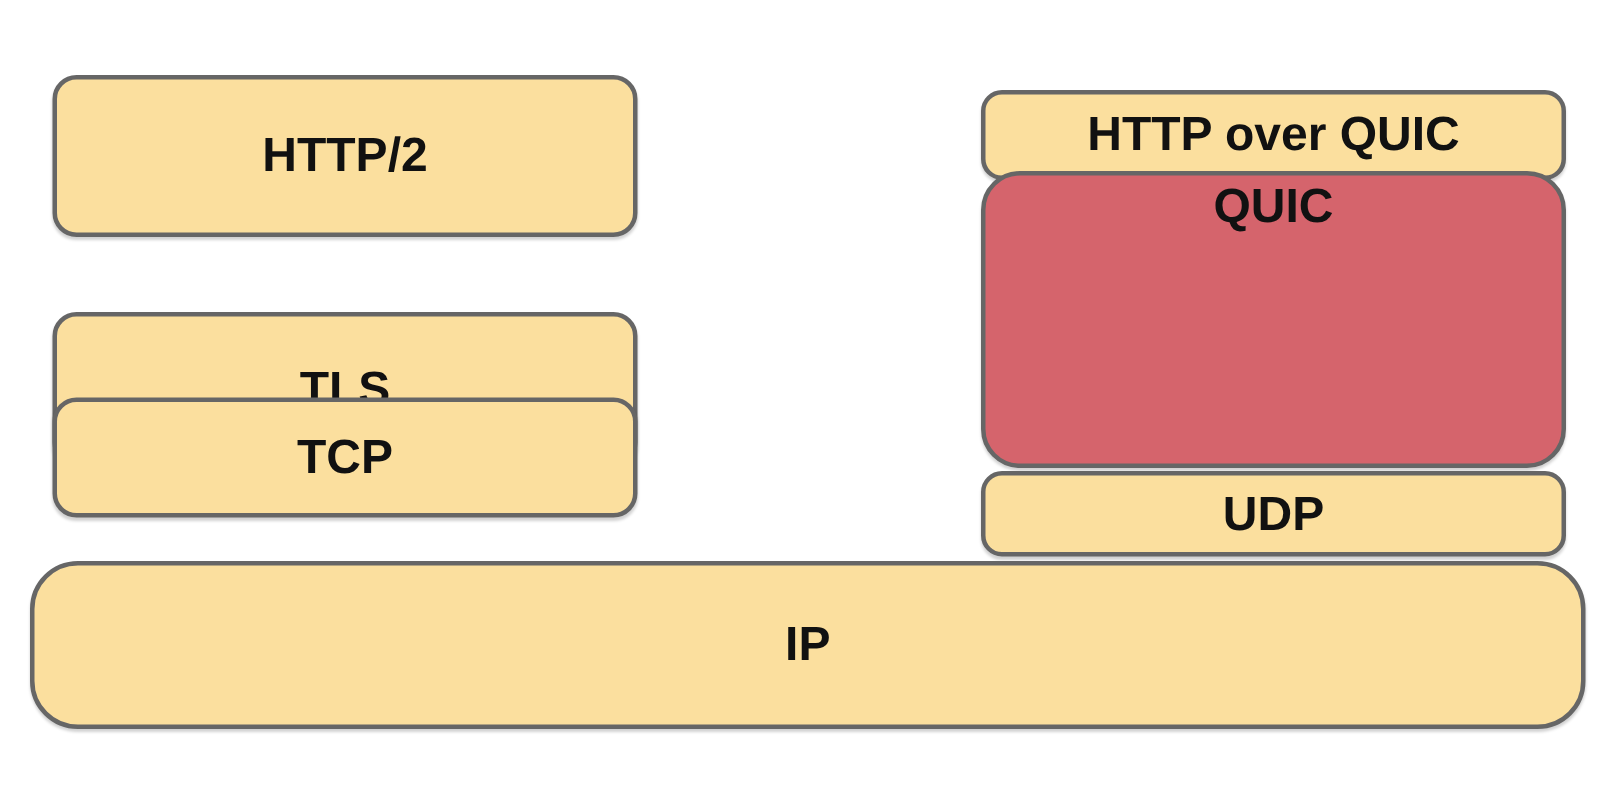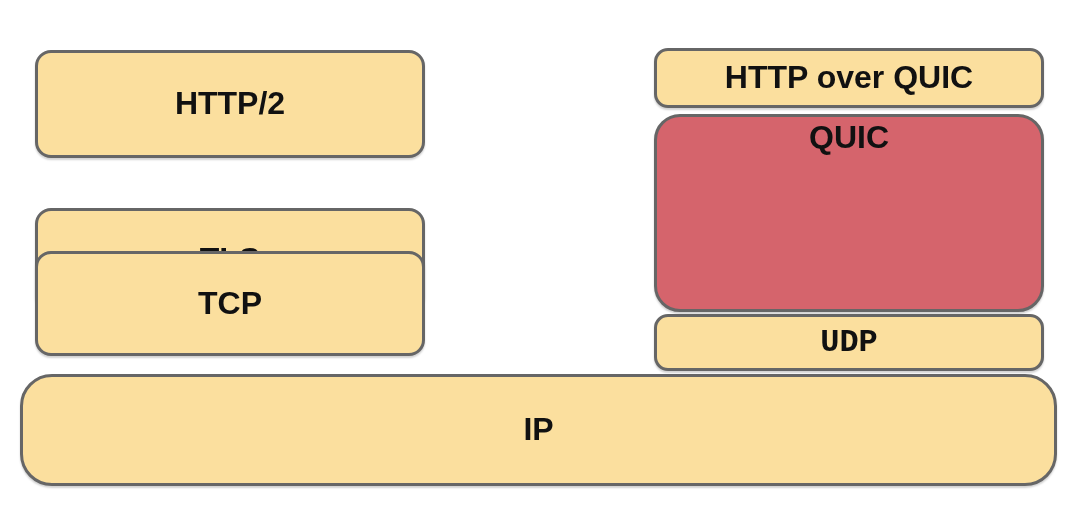--- a/index.html
+++ b/index.html
@@ -32,46 +32,46 @@
     font-size:32px;
     color:var(--text);
     letter-spacing:0px;
     line-height:1.1;
     text-align:center;
     white-space:nowrap;
   }
   
   #box-http2{left:35px;top:50px;width:390px;height:108px;}
   #box-tls  {left:35px;top:160px;width:390px;height:103px;margin-top:48px;}
-  #box-tcp  {left:35px;top:251px;width:390px;height:105px;}
+  #box-tcp  {left:35px;top:265px;width:390px;height:80px;}
   
   #box-ip   {left:20px;top:374px;width:1037px;height:112px;border-radius:32px;}
   
-  #box-hoq  {left:654px;top:48px;width:390px;height:60px;border-radius:14px;}
+  #box-hoq  {left:654px;top:60px;width:390px;height:60px;border-radius:14px;}
   #box-quic {
     left:654px;top:114px;width:390px;height:198px;
     background:var(--quic-fill);
     border-radius:26px;
     display:block;
   }
   #box-quic .quic-label{
     position:absolute;top:3px;left:0;width:100%;
   }
   #box-tls13{
     position:absolute;
     left:4px;top:49px;width:342px;height:58px;
     border-radius:14px;
     box-shadow:none;
   }
   .congestion{
     position:absolute;
     top:113px;left:0;width:100%;
     line-height:37px;
   }
-  #box-udp  {left:654px;top:314px;width:390px;height:57px;border-radius:14px;font-family:Liberation Mono, monospace;}
+  #box-udp  {left:654px;top:314px;width:390px;height:57px;border-radius:14px;}
 </style>
 </head>
 <body>
 
 <div class="canvas">
 
   <div class="box" id="box-http2">
     <span class="label">HTTP/2</span>
   </div>
 

